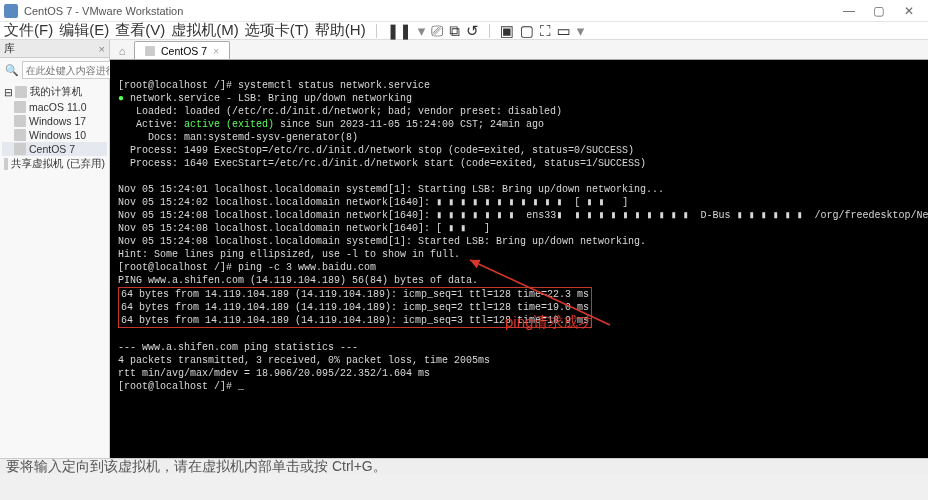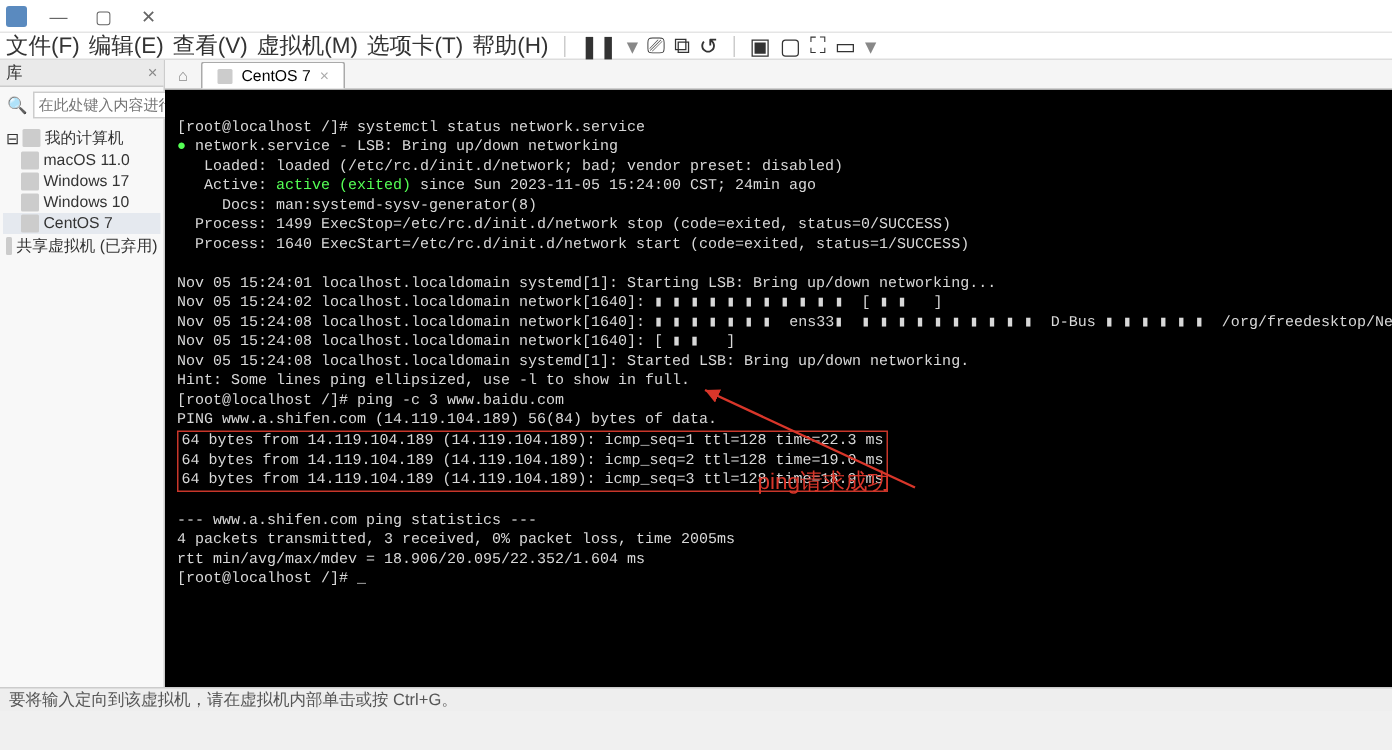--- a/index.html
+++ b/index.html
@@ -24,27 +24,28 @@
   .content { flex: 1; display: flex; flex-direction: column; background: #fff; }
   .tabs { height: 20px; display: flex; align-items: flex-end; padding-left: 4px; border-bottom: 1px solid #aaa; background: #f5f5f5; }
   .tab-home { width: 16px; height: 16px; display: flex; align-items: center; justify-content: center; color: #888; cursor: pointer; }
   .tab { height: 18px; padding: 0 10px; border: 1px solid #aaa; border-bottom: none; background: #fff; margin-left: 4px; display: flex; align-items: center; gap: 6px; font-size: 10.5px; border-radius: 2px 2px 0 0; cursor: pointer; }
   .tab .cls { color: #aaa; cursor: pointer; }
   .terminal { flex: 1; background: #000; color: #d8d8d8; font-family: "Consolas","Courier New",monospace; font-size: 10px; line-height: 13px; padding: 6px 8px; white-space: pre; overflow: hidden; position: relative; }
   .terminal .green { color: #55ff55; }
   .terminal .hl { border: 1.5px solid #c8362a; padding: 0 2px; display: inline-block; }
   .annotation { position: absolute; color: #d8362a; font-family: "Microsoft YaHei", sans-serif; font-size: 15px; }
   .arrow { position: absolute; }
-  .statusbar { height: 16px; background: #eee; border-top: 1px solid #ccc; font-size: 11px; color: #555; display: flex; align-items: center; padding: 0 6px; }
+  .statusbar { height: 16px; background: #eee; border-top: 1px solid #ccc; font-size: 14px; color: #555; display: flex; align-items: center; padding: 0 6px; }
 </style>
 </head>
 <body>
 
 <div class="titlebar">
   <div class="icon"></div>
+  <div class="title">CentOS 7 - VMware Workstation</div>
   <div class="winbtn">—</div>
   <div class="winbtn">▢</div>
   <div class="winbtn">✕</div>
 </div>
 
 <div class="menubar">
   <span>文件(F)</span>
   <span>编辑(E)</span>
   <span>查看(V)</span>
   <span>虚拟机(M)</span>

